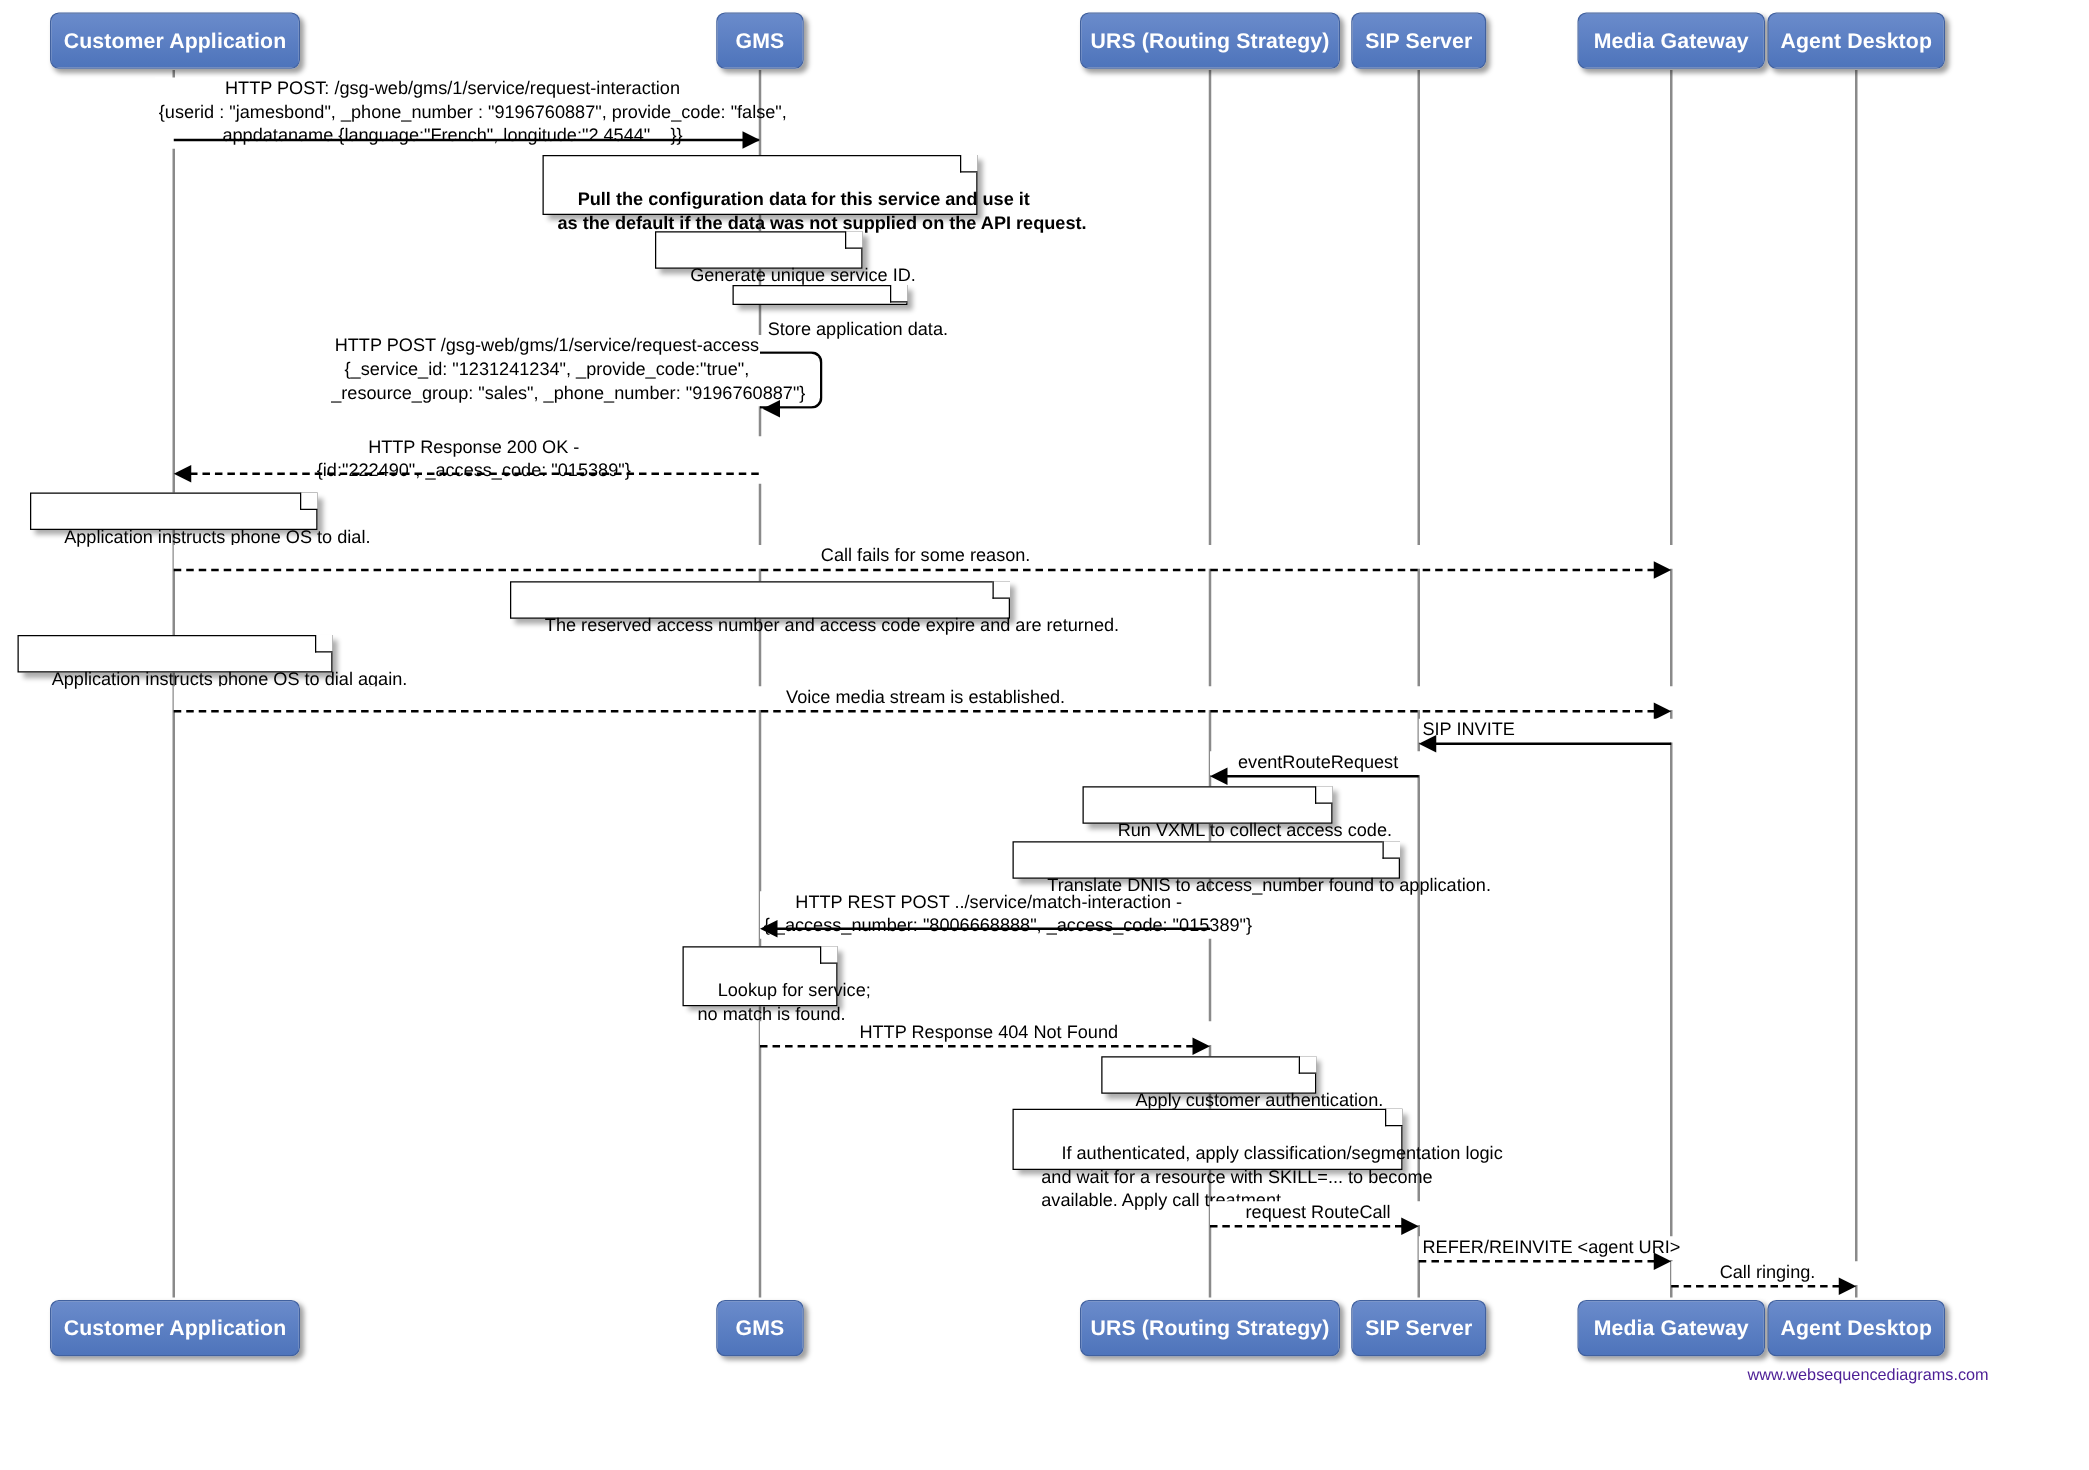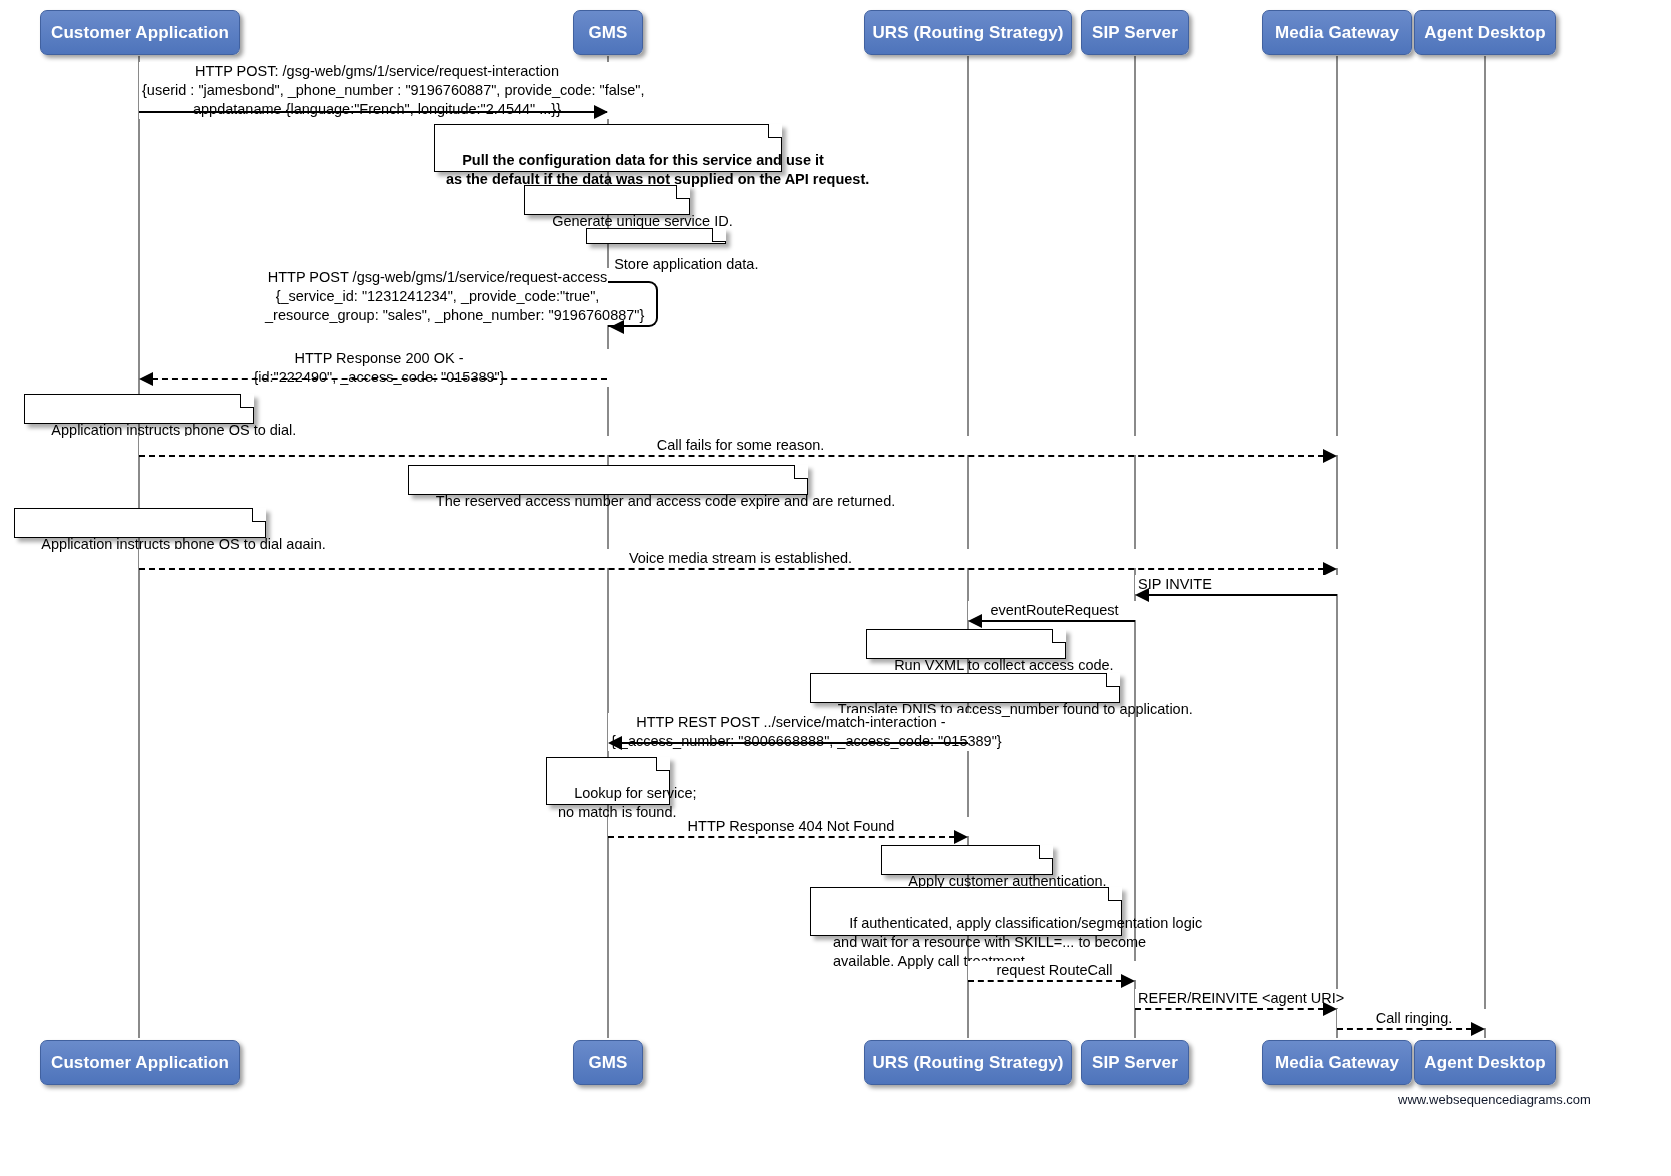--- a/index.html
+++ b/index.html
@@ -112,21 +112,21 @@
     box-sizing: border-box;
     border-top: 2px solid #000;
     border-right: 2px solid #000;
     border-bottom: 2px solid #000;
     border-radius: 0 9px 9px 0;
   }
 
   .watermark {
     position: absolute;
     font-size: 13px;
-    color: #0f172a;
+    color: #4c1d95;
     white-space: nowrap;
   }
 </style>
 </head>
 <body>
 
 <div id="canvas">
 
   <div class="lifeline" style="left:138px; top:56px; height:982px;"></div>
   <div class="lifeline" style="left:607px; top:56px; height:982px;"></div>
@@ -166,21 +166,21 @@
   <div class="actor" style="left:1081px; top:1040px; width:108px; height:45px;">
     <span>SIP Server</span>
   </div>
   <div class="actor" style="left:1262px; top:1040px; width:150px; height:45px;">
     <span>Media Gateway</span>
   </div>
   <div class="actor" style="left:1414px; top:1040px; width:142px; height:45px;">
     <span>Agent Desktop</span>
   </div>
 
-  <div class="msg-label" style="left:139px; top:62px; width:470px; text-align:center;">HTTP POST: /gsg-web/gms/1/service/request-interaction
+  <div class="msg-label" style="left:124px; top:62px; width:470px; text-align:center;">HTTP POST: /gsg-web/gms/1/service/request-interaction
 {userid : "jamesbond", _phone_number : "9196760887", provide_code: "false",
 appdataname {language:"French", longitude:"2.4544" ...}}</div>
   <div class="msg-line" style="left:139px; top:111px; width:468px;"></div>
   <div class="arrowhead right" style="left:594px; top:105px;"></div>
 
   <div class="note" style="left:434px; top:124px; width:348px; height:48px;font-weight:bold;">
     <span>Pull the configuration data for this service and use it
 as the default if the data was not supplied on the API request.</span>
     <span class="corner-cut"></span>
   </div>

